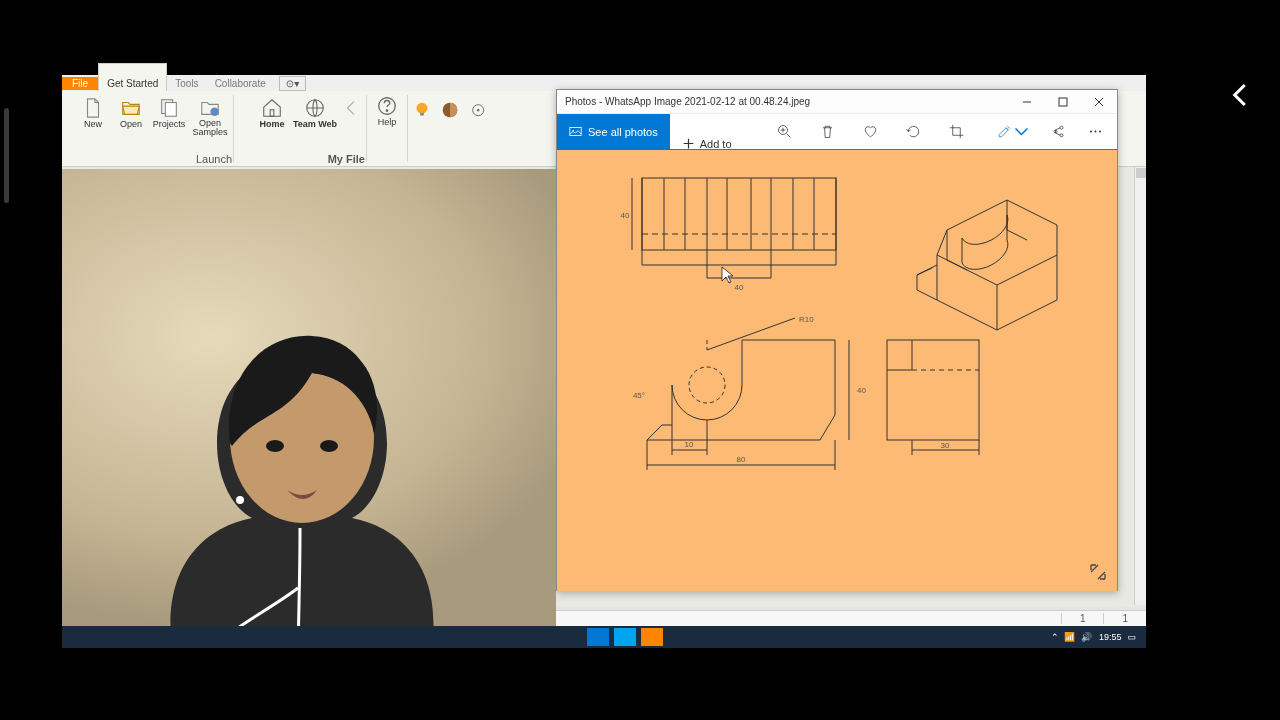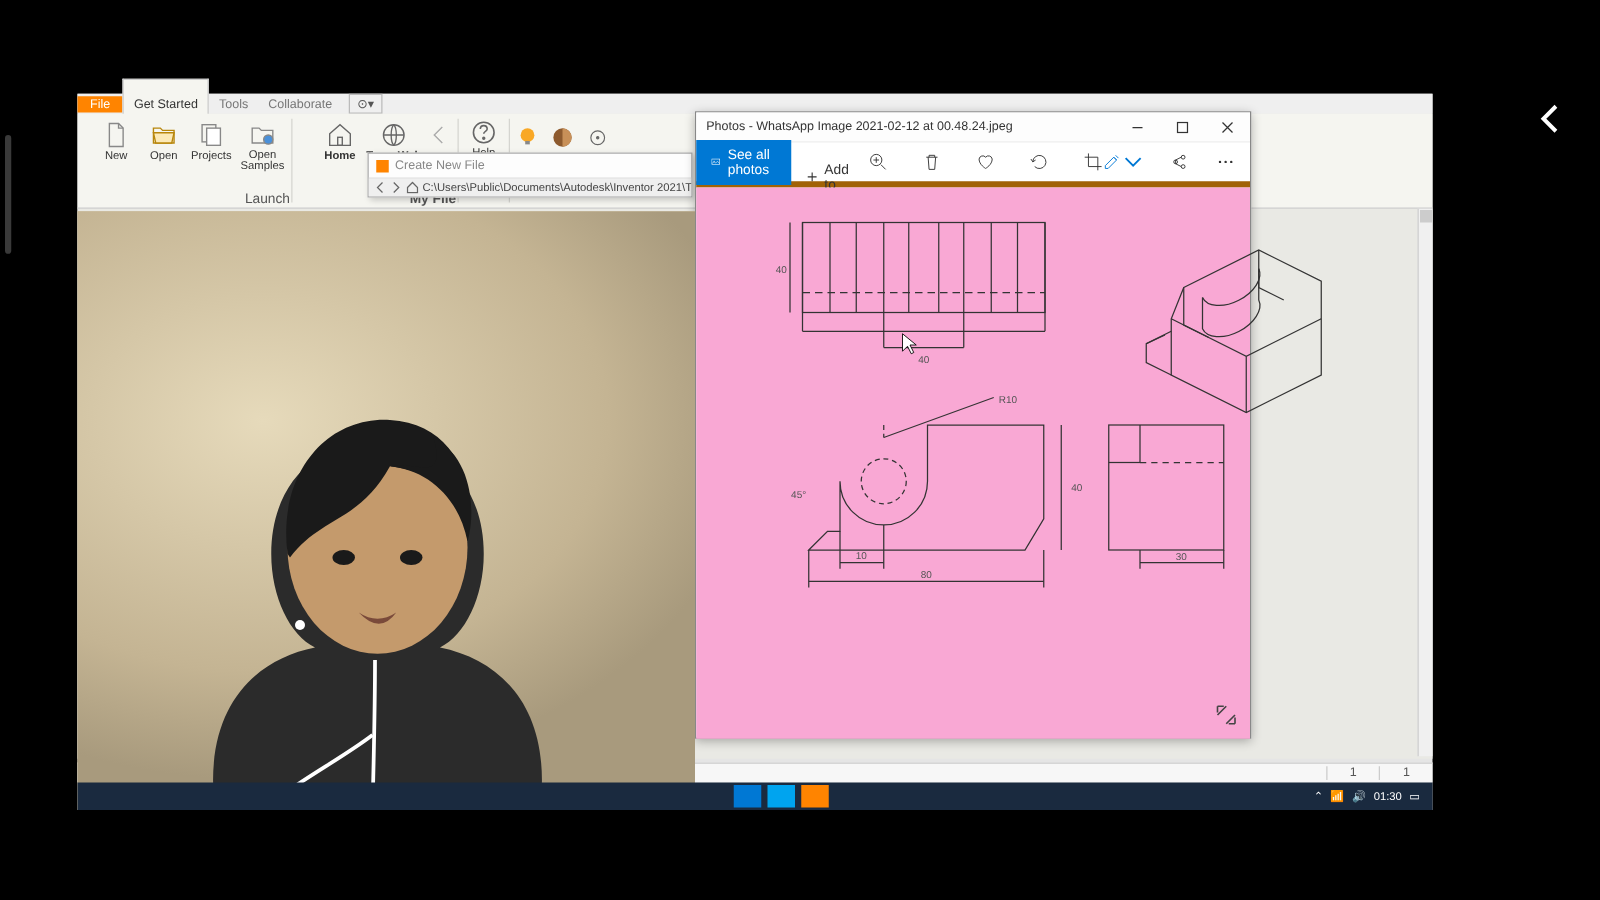--- a/index.html
+++ b/index.html
@@ -27,35 +27,35 @@
   .inv-popup-row1 .orange { width: 10px; height: 10px; background: #ff8400; }
   .inv-popup-row2 { display: flex; align-items: center; gap: 3px; padding: 2px 4px; font-size: 9px; color: #444; background: #efefef; white-space: nowrap; overflow: hidden;}
   .inv-popup-row2 svg { width: 10px; height: 10px; flex-shrink: 0; }
   
   .inv-body { background: #e9e9e4; height: 440px; }
   
   .inv-status { position: absolute; bottom: 22px; left: 0; right: 0; height: 16px; background: #f7f7f7; border-top: 1px solid #ccc; display: flex; justify-content: flex-end; align-items: center; font-size: 10px; color: #555; }
   .inv-status span { border-left: 1px solid #ccc; padding: 0 18px; }
 
   
-  .photos { position: absolute; left: 494px; top: 14px; width: 445px; height: 502px; background: #fff; border: 1px solid #888; box-shadow: 0 2px 8px rgba(0,0,0,.3); }
+  .photos { position: absolute; left: 494px; top: 14px; width: 562px; height: 502px; background: #fff; border: 1px solid #888; box-shadow: 0 2px 8px rgba(0,0,0,.3); }
   .ph-title { height: 24px; background: #fdfdfd; display: flex; align-items: center; justify-content: space-between; padding-left: 8px; font-size: 10px; color: #333; border-bottom: 1px solid #eee;}
   .ph-title-btns { display: flex; }
   .ph-title-btn { width: 36px; height: 24px; display: flex; align-items: center; justify-content: center; color: #444; }
   .ph-title-btn svg { width: 10px; height: 10px; }
   
-  .ph-toolbar { height: 36px; display: flex; align-items: center; border-bottom: 5px solid #a16207; }
+  .ph-toolbar { height: 36px; display: flex; align-items: center; border-bottom: 1px solid #a16207; }
   .ph-see-all { background: #0078d4; color: #fff; height: 36px; display: flex; align-items: center; gap: 6px; padding: 0 12px; font-size: 11px; }
   .ph-addto { display: flex; align-items: center; gap: 5px; padding: 0 12px; font-size: 11px; color: #333; margin-top: 24px; }
   .ph-icons { flex: 1; display: flex; justify-content: center; gap: 28px; }
   .ph-icons svg, .ph-right svg { width: 15px; height: 15px; color: #333; }
   .ph-right { display: flex; gap: 22px; padding-right: 14px; align-items: center;}
   .ph-edit { color: #0078d4; display: flex; align-items: center; gap: 2px;}
   
-  .ph-canvas { position: relative; height: 441px; background: #f9a8d4; }
+  .ph-canvas { position: relative; height: 441px; background: #fdba74; }
   .ph-canvas svg.drawing { position: absolute; }
   .ph-expand { position: absolute; right: 10px; bottom: 10px; width: 18px; height: 18px; }
   
   
   .webcam { position: absolute; left: 0px; top: 94px; width: 494px; height: 479px; background: #c9b996; overflow: hidden;}
   .webcam .wall-shadow { position: absolute; inset: 0; background: radial-gradient(ellipse 80% 60% at 30% 35%, #e6dabb, #c4b493 70%, #a89a7d); }
 
   
   .taskbar { position: absolute; bottom: 0; left: 0; right: 0; height: 22px; background: #1a2a3f; display:flex; align-items:center; justify-content: space-between; padding: 0 10px 0 525px;}
   .taskbar-left { display:flex; gap:5px; z-index:5;}
@@ -174,38 +174,20 @@
         </svg>
     </div>
     <div class="inv-btn" style="width:30px;padding-top:10px;">
       <svg viewBox="0 0 24 24" fill="none" stroke="#666">
           <circle cx="10" cy="10" r="6"></circle>
           <circle cx="10" cy="10" r="1" fill="#666"></circle>
         </svg>
     </div>
   </div>
 
-  <div class="inv-popup">
-    <div class="inv-popup-row1">
-      <div class="orange"></div>
-      <span>Create New File</span>
-    </div>
-    <div class="inv-popup-row2">
-      <svg viewBox="0 0 10 10">
-          <path d="M7 1L3 5l4 4" fill="none" stroke="#666"></path>
-        </svg>
-      <svg viewBox="0 0 10 10">
-          <path d="M3 1l4 4-4 4" fill="none" stroke="#666"></path>
-        </svg>
-      <svg viewBox="0 0 10 10">
-          <path d="M1 5L5 1l4 4v4H1z" fill="none" stroke="#666"></path>
-        </svg>
-      <span>C:\Users\Public\Documents\Autodesk\Inventor 2021\T</span>
-    </div>
-  </div>
 
   <div class="inv-body"></div>
 
   <div class="photos">
     <div class="ph-title">
       <span>Photos - WhatsApp Image 2021-02-12 at 00.48.24.jpeg</span>
       <div class="ph-title-btns">
         <div class="ph-title-btn">
             <svg viewBox="0 0 10 10">
               <path d="M1 5h8" stroke="#333"></path>
@@ -387,18 +369,18 @@
   <div class="taskbar">
     <div class="taskbar-left">
       <div class="tb-icon" style="background:#0078d4;"></div>
       <div class="tb-icon" style="background:#00a4ef;"></div>
       <div class="tb-icon" style="background:#ff8400;"></div>
     </div>
     <div class="taskbar-right">
       <span>⌃</span>
       <span>📶</span>
       <span>🔊</span>
-      <span>01:30</span>
+      <span>19:55</span>
       <span>▭</span>
     </div>
   </div>
 
 </div>
 
 </body></html>

